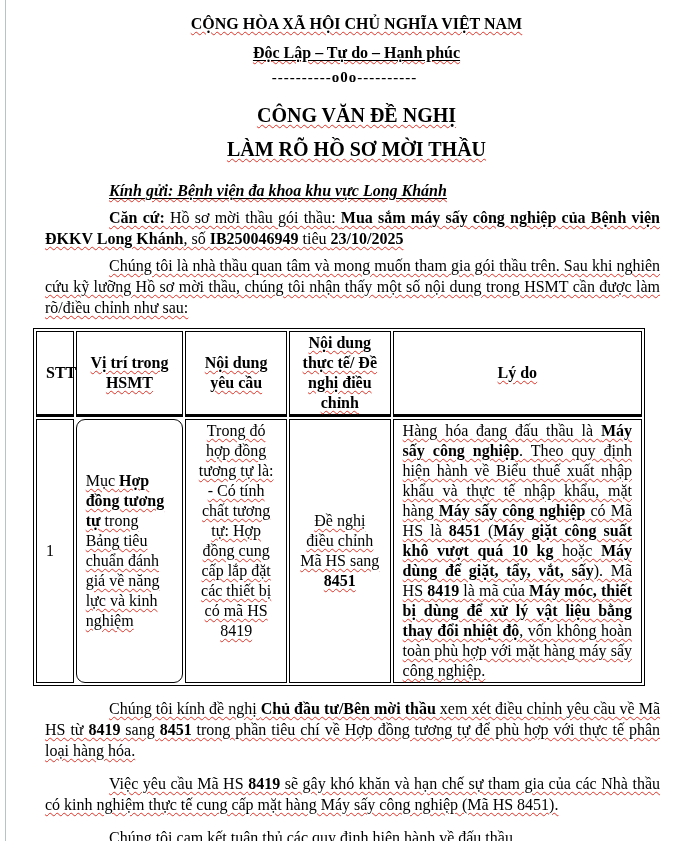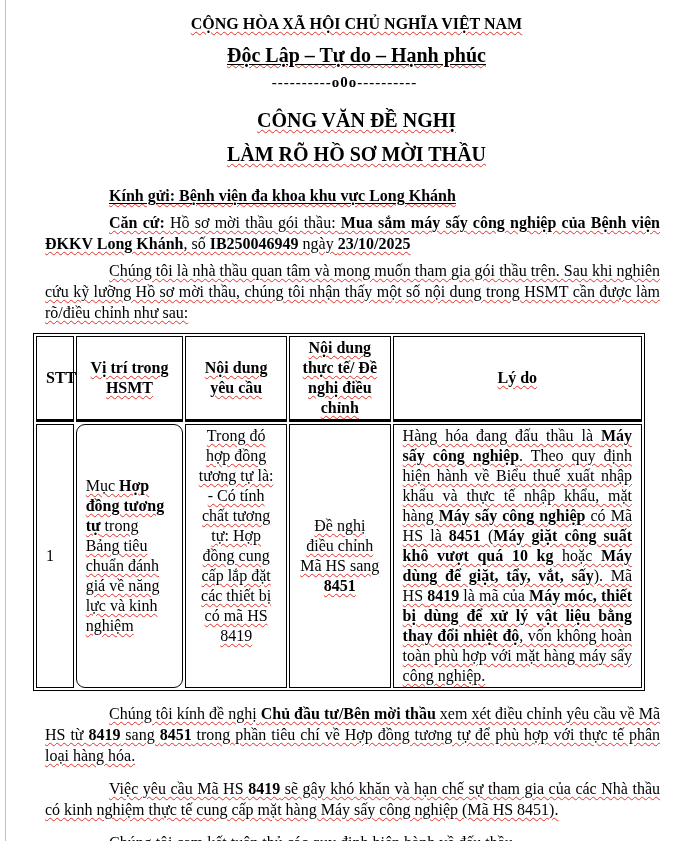--- a/index.html
+++ b/index.html
@@ -15,24 +15,24 @@
     text-decoration-line:underline;
     text-decoration-style:wavy;
     text-decoration-color:#e23024;
     text-decoration-thickness:1px;
     text-underline-offset:2px;
     padding-left:24px;
   }
   .u{text-decoration:underline solid #000 1px;}
   .center{text-align:center;}
   .nat-title{font-weight:bold;font-size:16px;margin:0 0 11px 0;}
-  .motto{font-weight:bold;font-size:20px;margin:0 0 7px 0;}
+  .motto{font-weight:bold;font-size:16px;margin:0 0 7px 0;}
   .divider{font-weight:bold;font-size:15px;margin:0 0 14px 0;letter-spacing:1px;}
   .doc-title{font-weight:bold;font-size:20px;margin:4px 0 0 0;line-height:30px;}
-  .recipient{font-weight:bold;font-size:16px;margin:16px 29px 0 21px;text-indent:64px;line-height:21px;}
+  .recipient{font-weight:bold;font-size:16px;margin:16px 29px 0 21px;text-indent:64px;line-height:21px;font-style:italic;}
   .para{font-size:16px;line-height:21px;margin:6px 29px 0 21px;text-align:justify;text-indent:64px;}
   b{font-weight:bold;}
   table.clar{
     border-collapse:separate;border-spacing:2px;
     border:1px solid #000;
     margin:10px 0 0 33px;width:612px;table-layout:fixed;
     font-size:16px;
   }
   table.clar th,table.clar td{border:1px solid #000;padding:1px 9px;}
   table.clar th{
@@ -58,21 +58,21 @@
 
   <div class="center motto"><span class="sq"><span class="u">Độc Lập – Tự do – Hạnh phúc</span></span></div>
 
   <div class="center divider">----------o0o----------</div>
 
   <div class="center doc-title sq">CÔNG VĂN ĐỀ NGHỊ</div>
   <div class="center doc-title sq">LÀM RÕ HỒ SƠ MỜI THẦU</div>
 
   <p class="recipient"><span class="sq"><span class="u">Kính gửi: Bệnh viện đa khoa khu vực Long Khánh</span></span></p>
 
-  <p class="para sq"><b>Căn cứ: </b><span>Hồ sơ mời thầu gói thầu: </span><b>Mua sắm máy sấy công nghiệp của Bệnh viện ĐKKV Long Khánh</b><span>, số </span><b>IB250046949</b><span> ngày </span><b>23/10/2025</b></p>
+  <p class="para sq"><b>Căn cứ: </b><span>Hồ sơ mời thầu gói thầu: </span><b>Mua sắm máy sấy công nghiệp của Bệnh viện ĐKKV Long Khánh</b><span>, số </span><b>IB250046949</b><span> tiêu </span><b>23/10/2025</b></p>
 
   <p class="para sq">Chúng tôi là nhà thầu quan tâm và mong muốn tham gia gói thầu trên. Sau khi nghiên cứu kỹ lưỡng Hồ sơ mời thầu, chúng tôi nhận thấy một số nội dung trong HSMT cần được làm rõ/điều chỉnh như sau:</p>
 
   <table class="clar">
     <colgroup>
       <col style="width:6.3%">
         <col style="width:18%">
         <col style="width:17%">
         <col style="width:17%">
         <col style="width:41.7%">

